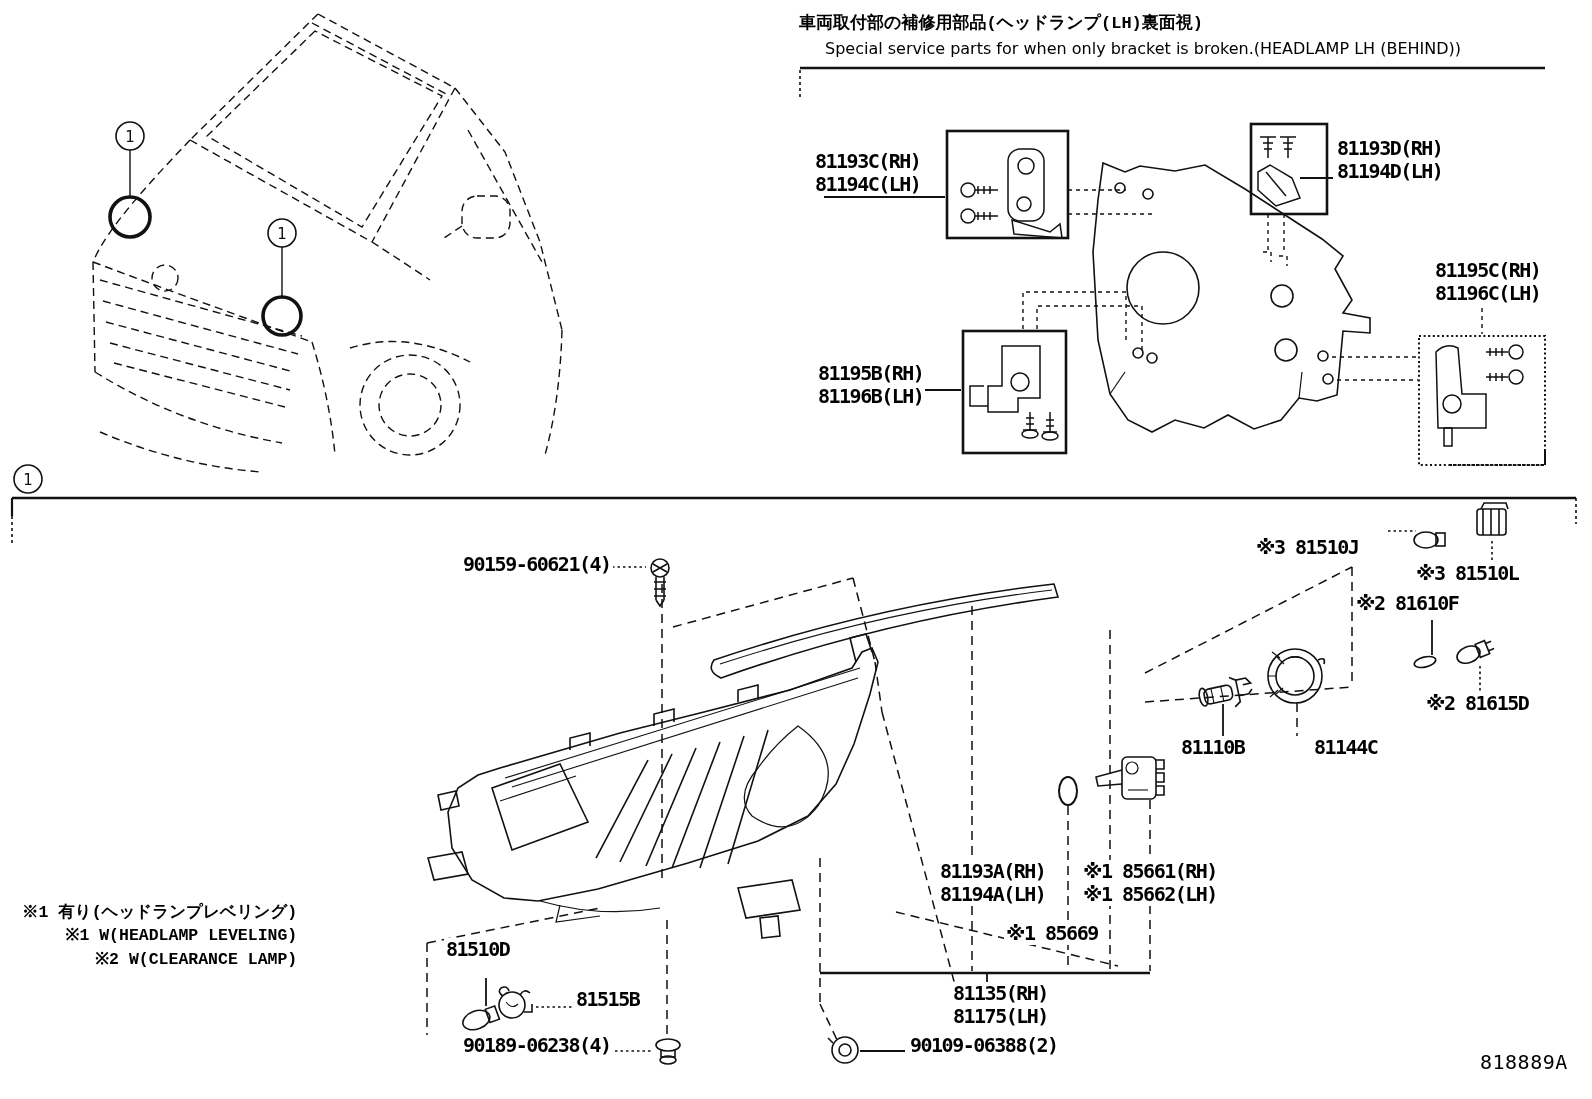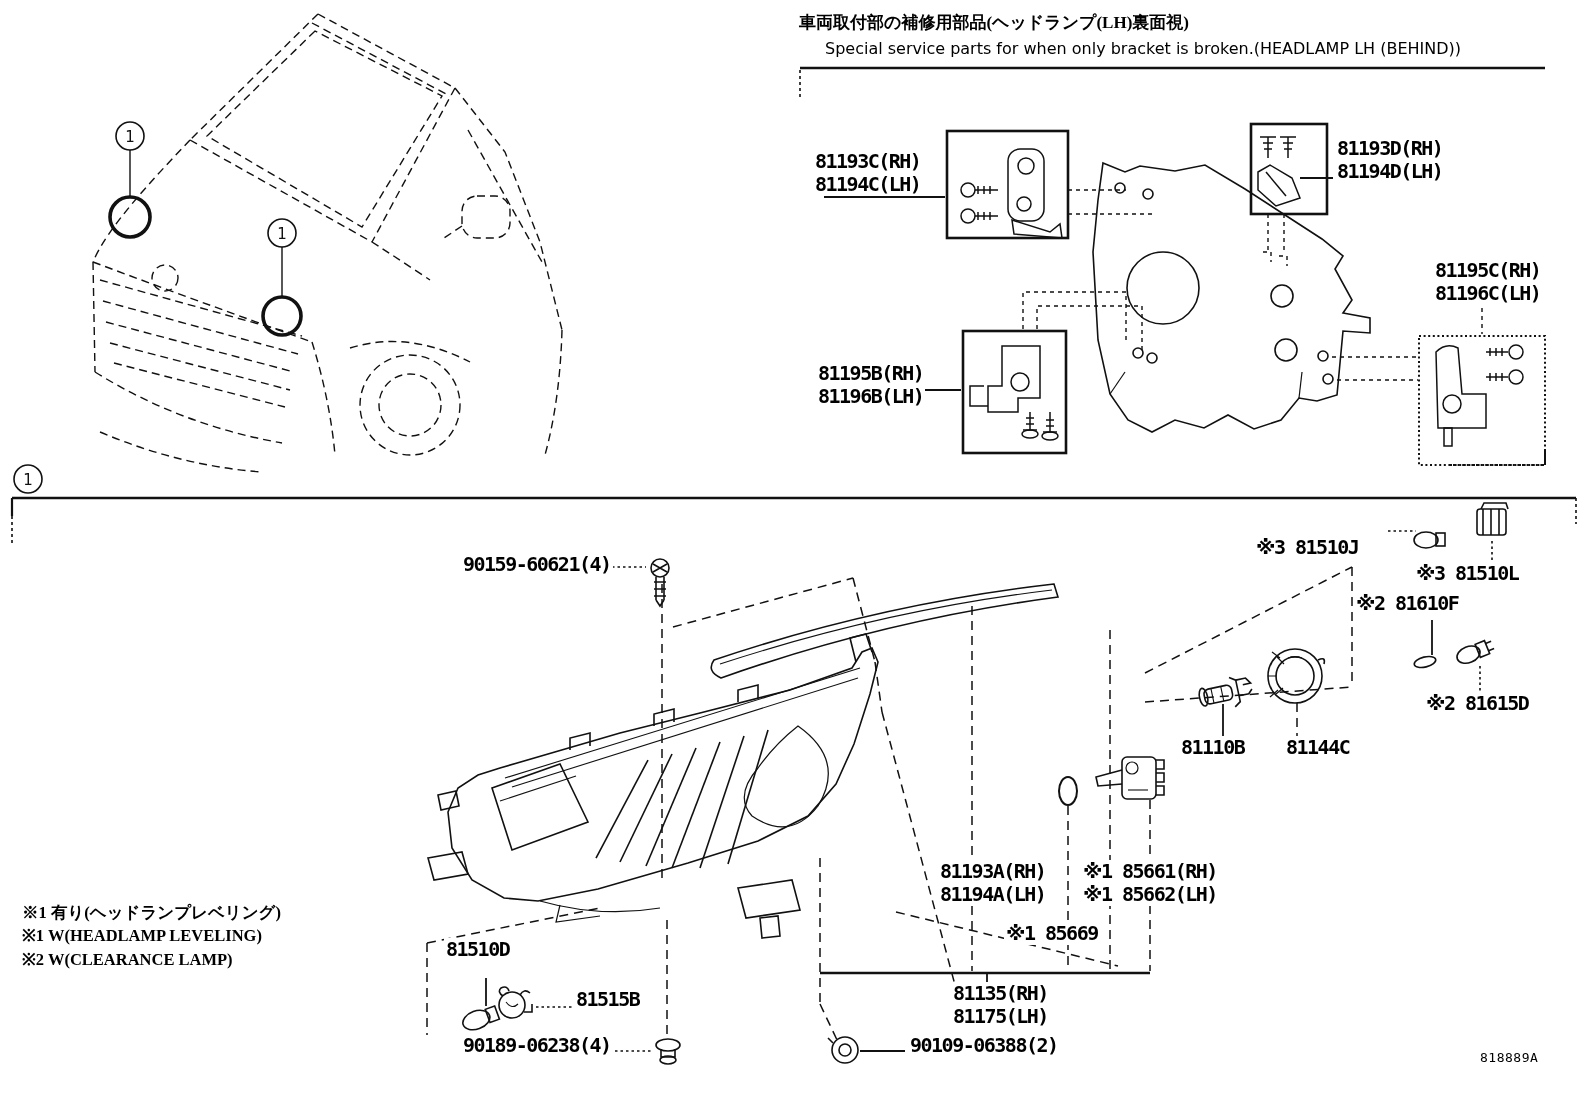--- a/index.html
+++ b/index.html
@@ -3,27 +3,27 @@
 <meta charset="utf-8">
 <style>
   html,body{margin:0;padding:0;background:#fff;}
   #stage{position:relative;width:1592px;height:1099px;background:#fff;overflow:hidden;
          font-family:"DejaVu Sans","Liberation Sans",sans-serif;color:#000;}
   #art{position:absolute;left:0;top:0;}
   .plabel{position:absolute;font-family:"DejaVu Sans Mono","DejaVu Sans",monospace;
           font-weight:bold;font-size:20px;line-height:23px;letter-spacing:-1.5px;
           color:#000;background:#fff;padding:0 2px;white-space:nowrap;z-index:3;}
   .plabel div{white-space:nowrap;}
-  .jp{font-family:Liberation Serif, serif;letter-spacing:0;}
+  .jp{font-family:Liberation Mono, monospace;letter-spacing:0;}
   .title-jp{position:absolute;left:799px;top:11px;font-size:17px;font-weight:bold;white-space:nowrap;z-index:3;}
   .title-en{position:absolute;left:801px;top:39px;font-size:16px;white-space:nowrap;z-index:3;margin-left:24px;}
   .notes{position:absolute;left:22px;top:901px;font-size:16.5px;line-height:23.3px;
-         font-weight:bold;white-space:nowrap;z-index:3;}
+         font-weight:bold;white-space:nowrap;z-index:3;text-align:right;}
   .fig-code{position:absolute;left:1480px;top:1050px;font-family:"DejaVu Sans Mono",monospace;
-            font-size:13px;letter-spacing:0.5px;z-index:3;}
+            font-size:20px;letter-spacing:0.5px;z-index:3;}
 </style>
 </head>
 <body>
 
 <div id="stage">
 
 <svg id="art" width="1592" height="1099" viewBox="0 0 1592 1099">
 
   <g stroke="#111" fill="none" stroke-width="1.4" stroke-dasharray="8,5">
     <path d="M318,14 L455,88"></path>
@@ -320,21 +320,21 @@
     <div>81195B(RH)</div>
     <div>81196B(LH)</div>
   </div>
 
   <div class="plabel" style="left:461px;top:553px">90159-60621(4)</div>
   <div class="plabel" style="left:1254px;top:536px">※3 81510J</div>
   <div class="plabel" style="left:1414px;top:562px">※3 81510L</div>
   <div class="plabel" style="left:1354px;top:592px">※2 81610F</div>
   <div class="plabel" style="left:1424px;top:692px">※2 81615D</div>
   <div class="plabel" style="left:1179px;top:736px">81110B</div>
-  <div class="plabel" style="left:1284px;top:736px">81144C</div>
+  <div class="plabel" style="left:1312px;top:736px">81144C</div>
 
   <div class="plabel" style="left:938px;top:860px">
     <div>81193A(RH)</div>
     <div>81194A(LH)</div>
   </div>
   <div class="plabel" style="left:1081px;top:860px">
     <div>※1 85661(RH)</div>
     <div>※1 85662(LH)</div>
   </div>
   <div class="plabel" style="left:1004px;top:922px">※1 85669</div>

